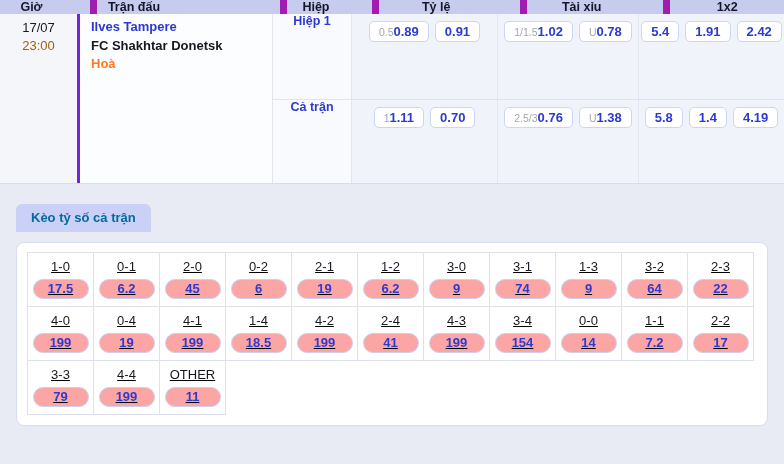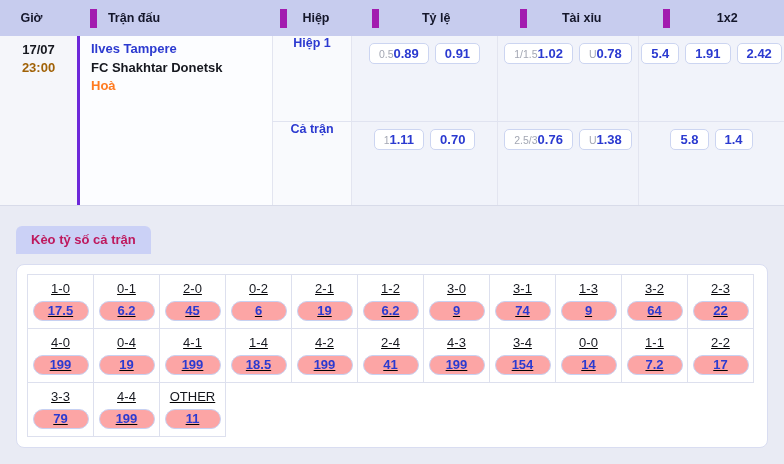--- a/index.html
+++ b/index.html
@@ -5,36 +5,36 @@
   html,body { margin:0; padding:0; }
   body {
     width:784px; height:464px; overflow:hidden;
     background:#e9ebf4;
     font-family:"Liberation Sans", sans-serif;
     -webkit-font-smoothing:antialiased;
   }
   
   .odds-table { width:784px; background:#fbfcfe; }
   .o-header {
-    display:flex; height:36px; background:#c7ccee;
+    display:flex; height:14px; background:#c7ccee;
     font-weight:bold; font-size:12.5px; color:#14162a; align-items:center;gap:27px;
   }
   .o-header .hc { box-sizing:border-box; text-align:center; border-left:7px solid #a21caf; height:19px; line-height:19px; }
   .o-header .hc:first-child { border-left:none; }
   .o-header .hc.left { text-align:left; padding-left:11px; }
   .w-time  { width:77px; }
   .w-match { width:195px; }
   .w-period{ width:79px; }
   .w-rate  { width:146px; }
   .w-ou    { width:141px; }
   .w-1x2   { width:146px; }
   .o-body { display:flex; border-bottom:1px solid #d8dbe9; }
   .col-time {
     box-sizing:border-box; width:77px; background:#f5f6fa;
-    text-align:center; padding-top:5px; font-weight:bold; font-size:13px;
+    text-align:center; padding-top:5px; font-weight:normal; font-size:13px;
   }
   .col-time .date { color:#16181f; line-height:18px; }
   .col-time .time { color:#a16207; line-height:18px; }
   .col-match {
     box-sizing:border-box; width:195px; background:#fcfdff;
     border-left:3px solid #6d28d9; padding:4px 0 0 11px;
     font-weight:bold; font-size:13px;
   }
   .col-match .line { line-height:18.5px; }
   .col-match .home { color:#2c3ad0; cursor:pointer; }
@@ -58,21 +58,21 @@
     border:1px solid #ccd5f1; border-radius:5px;
     display:flex; align-items:center; padding:0 9px; cursor:pointer;
   }
   .box .bl { font-size:10.5px; color:#a3a7b3; }
   .box .bv { font-size:13px; font-weight:bold; color:#2b3ad0; margin-left:auto; }
   
   .tab-row { margin:20px 0 0 16px; }
   .tab {
     display:inline-block; height:28px; line-height:28px; padding:0 15px;
     background:#cbd1f6; border-radius:6px 6px 0 0;
-    font-weight:bold; font-size:13px; color:#be185d; cursor:pointer;
+    font-weight:bold; font-size:13px; color:#0369a1; cursor:pointer;
   }
   .panel {
     box-sizing:border-box; margin:10px 16px 0; height:184px;
     background:#fff; border:1px solid #d9ddf1; border-radius:8px;
     padding:9px 0 0 10px;
   }
   .score-grid { border-collapse:collapse; }
   .score-grid td {
     box-sizing:border-box; width:66px; height:54px;
     border:1px solid #dde0ee; padding:0; text-align:center; vertical-align:top;text-decoration:underline;
@@ -165,20 +165,23 @@
               <span class="bv">1.38</span>
             </div>
           </div>
     <div class="col-odds w-1x2">
             <div class="box">
               <span class="bv">5.8</span>
             </div>
             <div class="box">
               <span class="bv">1.4</span>
             </div>
+            <div class="box">
+              <span class="bv">4.19</span>
+            </div>
           </div>
   </div>
 </div>
   </div>
 </div>
 
 <div class="tab-row">
   <span class="tab">Kèo tỷ số cả trận</span>
 </div>
 

